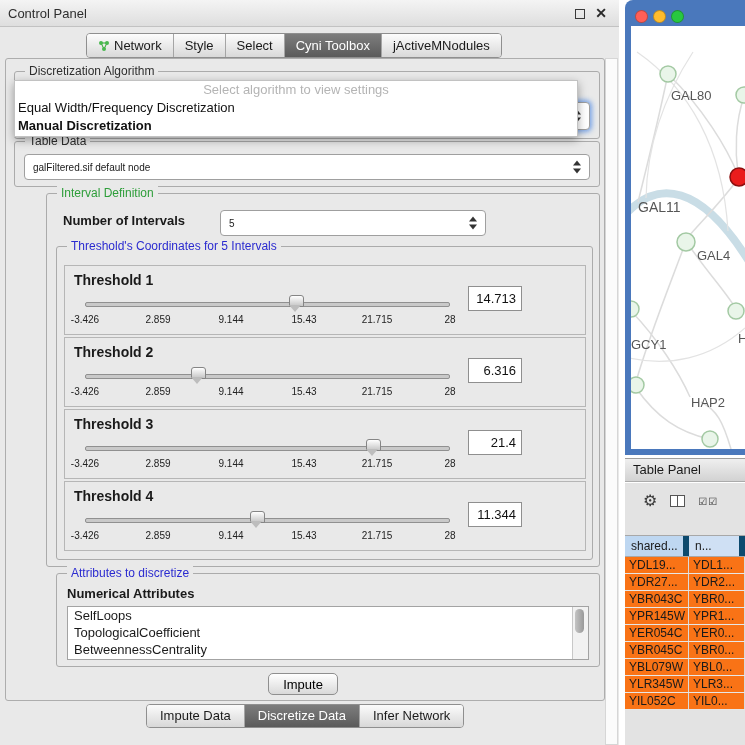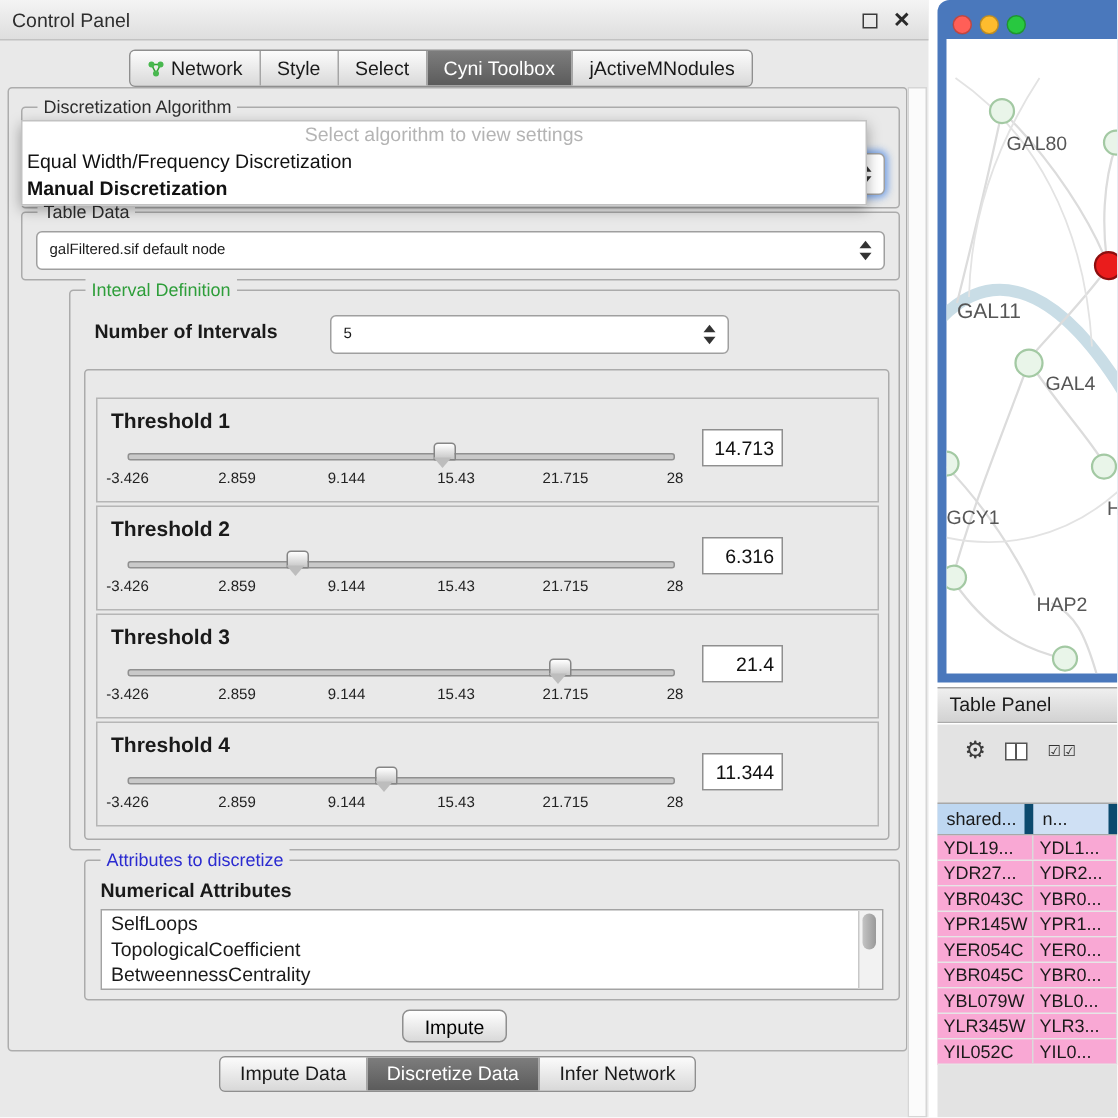--- a/index.html
+++ b/index.html
@@ -108,21 +108,21 @@
   .tb-icon{font-size:16px;color:#3a3a3a;line-height:1;}
   .icon-columns{width:15px;height:12px;border:1px solid #555;box-sizing:border-box;
                 background:linear-gradient(90deg,#fff 44%,#555 44%,#555 56%,#fff 56%);}
   .tb-checks{font-size:10px;color:#333;letter-spacing:1px;}
   .tp-table{position:absolute;left:0;top:52px;width:120px;}
   .tp-hrow{display:flex;height:22px;border-top:1px solid #a8a8a8;border-bottom:1px solid #a8a8a8;box-sizing:border-box;}
   .tp-hcell{box-sizing:border-box;border-right:6px solid #0c4a6e;font-size:12px;line-height:20px;
             padding-left:6px;background:#bed7f1;overflow:hidden;white-space:nowrap;}
   .tp-hcell.c1{width:64px;}
   .tp-hcell.c2{flex:1;background:#cfe0f4;}
-  .tp-row{display:flex;height:17px;background:#f9a8d4;border-bottom:1px solid #e6e6e6;box-sizing:border-box;justify-content:center;}
+  .tp-row{display:flex;height:17px;background:#f97316;border-bottom:1px solid #e6e6e6;box-sizing:border-box;justify-content:center;}
   .tp-cell{box-sizing:border-box;font-size:12px;line-height:16px;padding-left:4px;
            border-right:1px solid #dadada;overflow:hidden;white-space:nowrap;}
   .tp-cell.c1{width:64px;}
   .tp-cell.c2{flex:1;}
 </style>
 </head>
 <body>
 
 <div id="app">
 
@@ -180,20 +180,21 @@
       </div>
 
       <div class="group" id="g-int">
         <span class="gtitle green">Interval Definition</span>
         <span id="lbl-count">Number of Intervals</span>
         <div class="combo" id="count-combo">
           <span class="cv">5</span>
           <span class="updown"></span>
         </div>
         <div class="group" id="g-thr">
+          <span class="gtitle blue">Threshold's Coordinates for 5 Intervals</span>
           <div id="tboxes">
               <div class="tbox" style="top: 18px;">
                 <div class="tbox-label">Threshold 1</div>
                 <div class="slider">
                   <div class="track"></div>
                   <div class="thumb" style="left: 57.72%;"></div>
                 </div>
                 <div class="ticks">
                   <span style="left: 0%;">-3.426</span>
                   <span style="left: 20%;">2.859</span>

